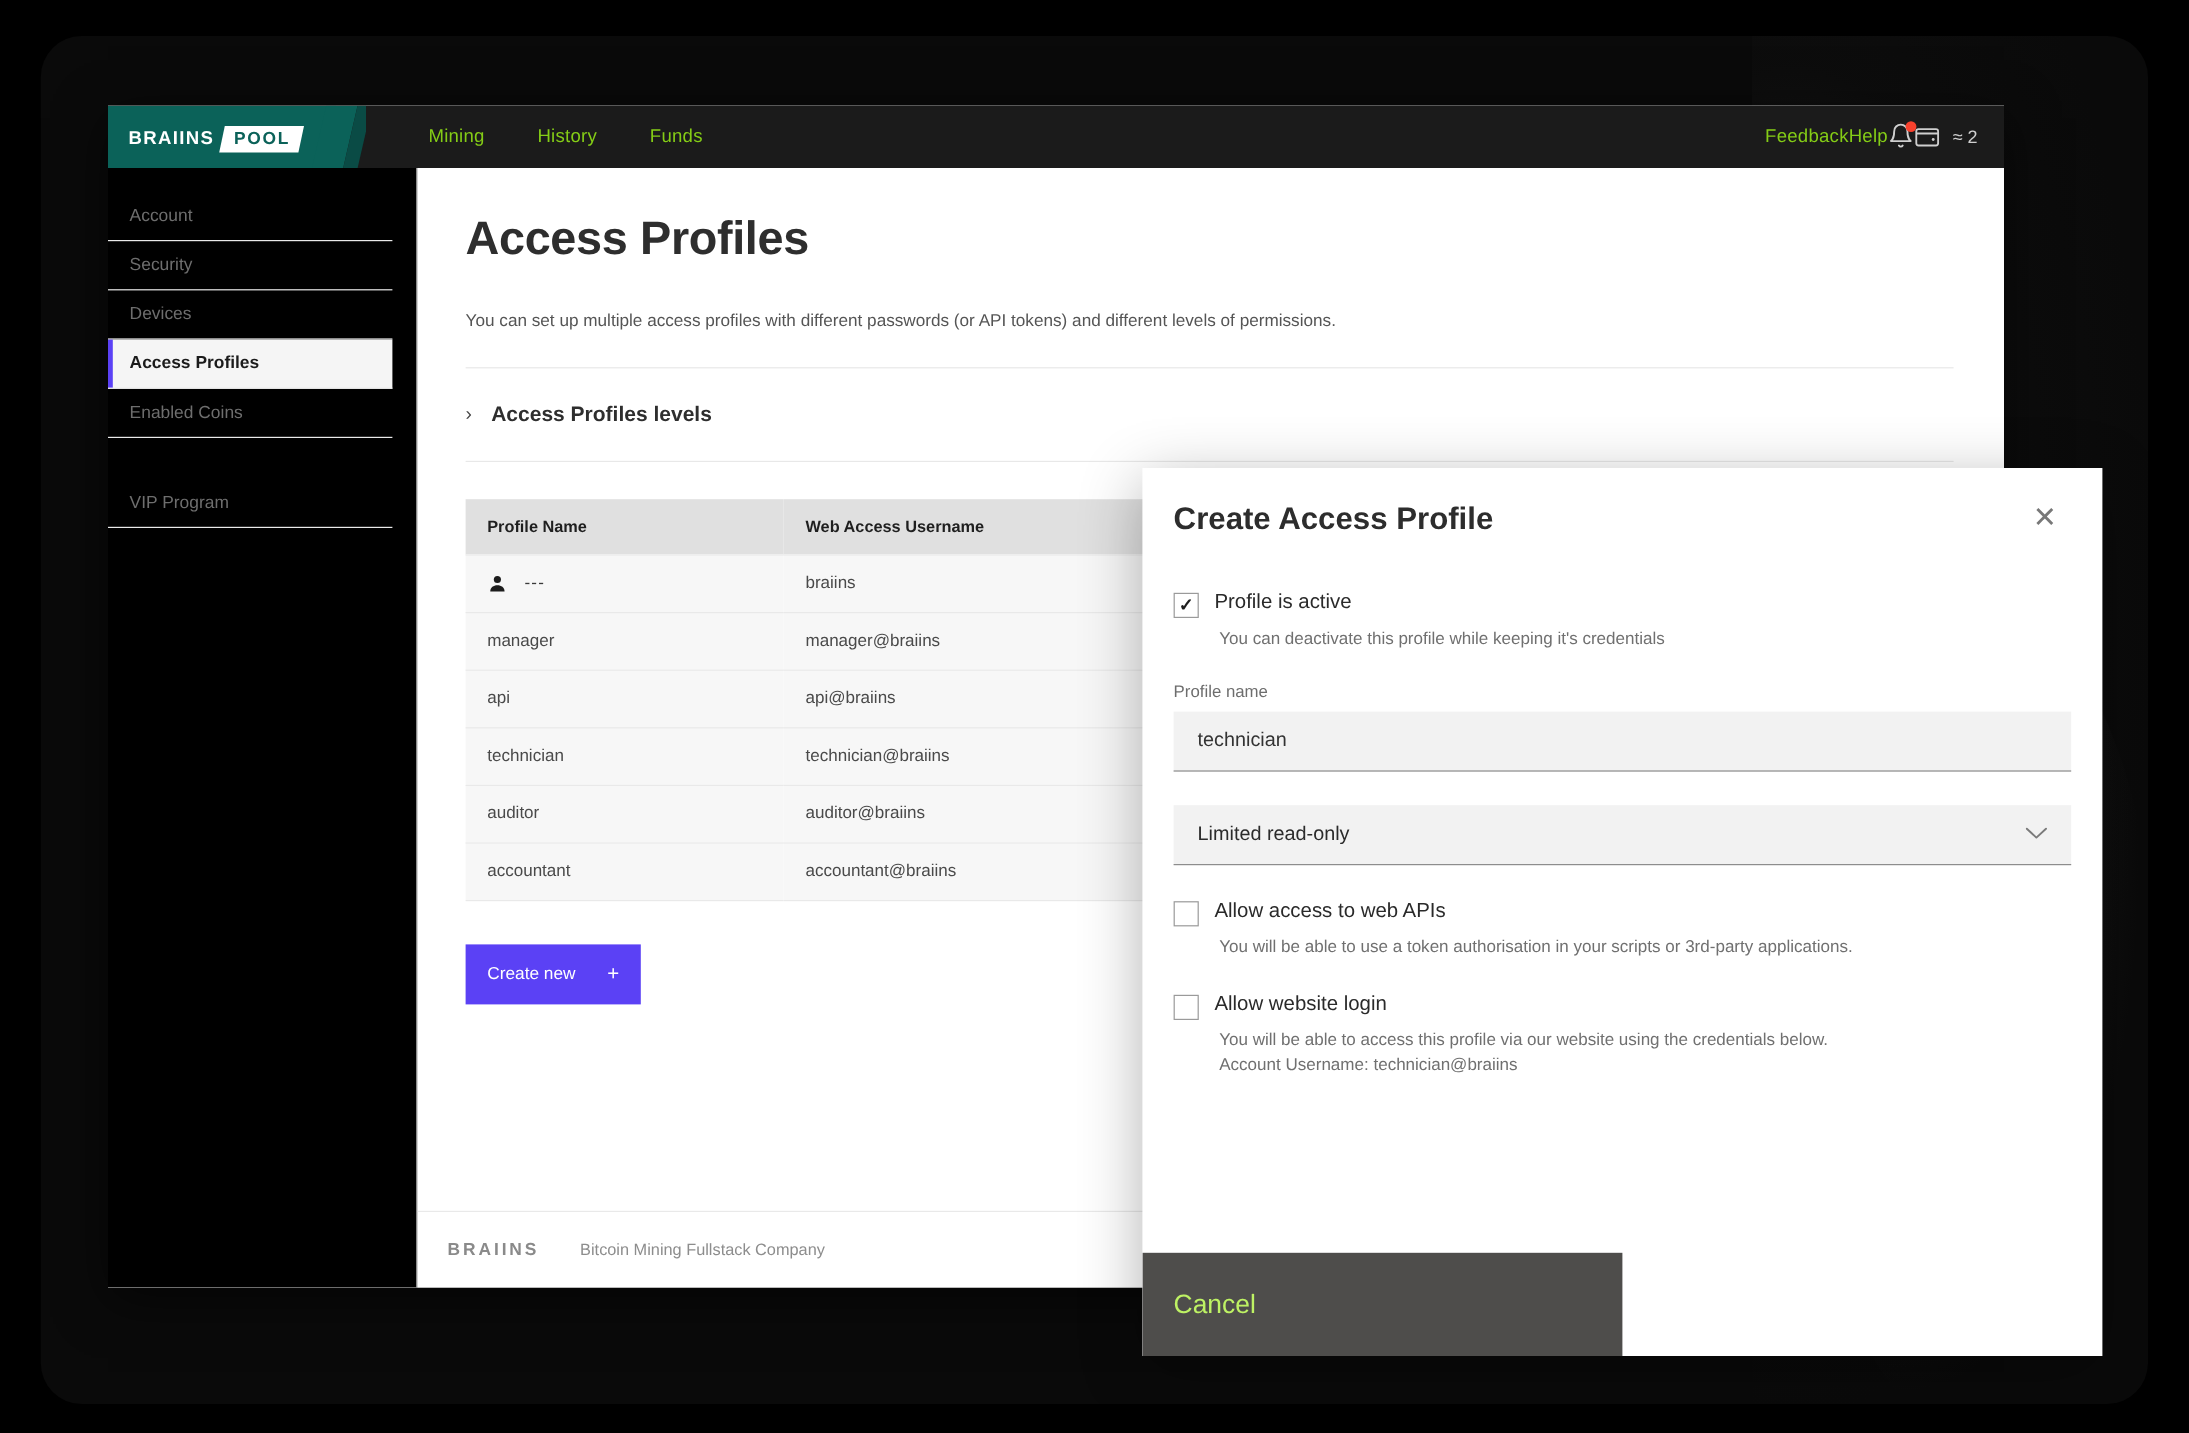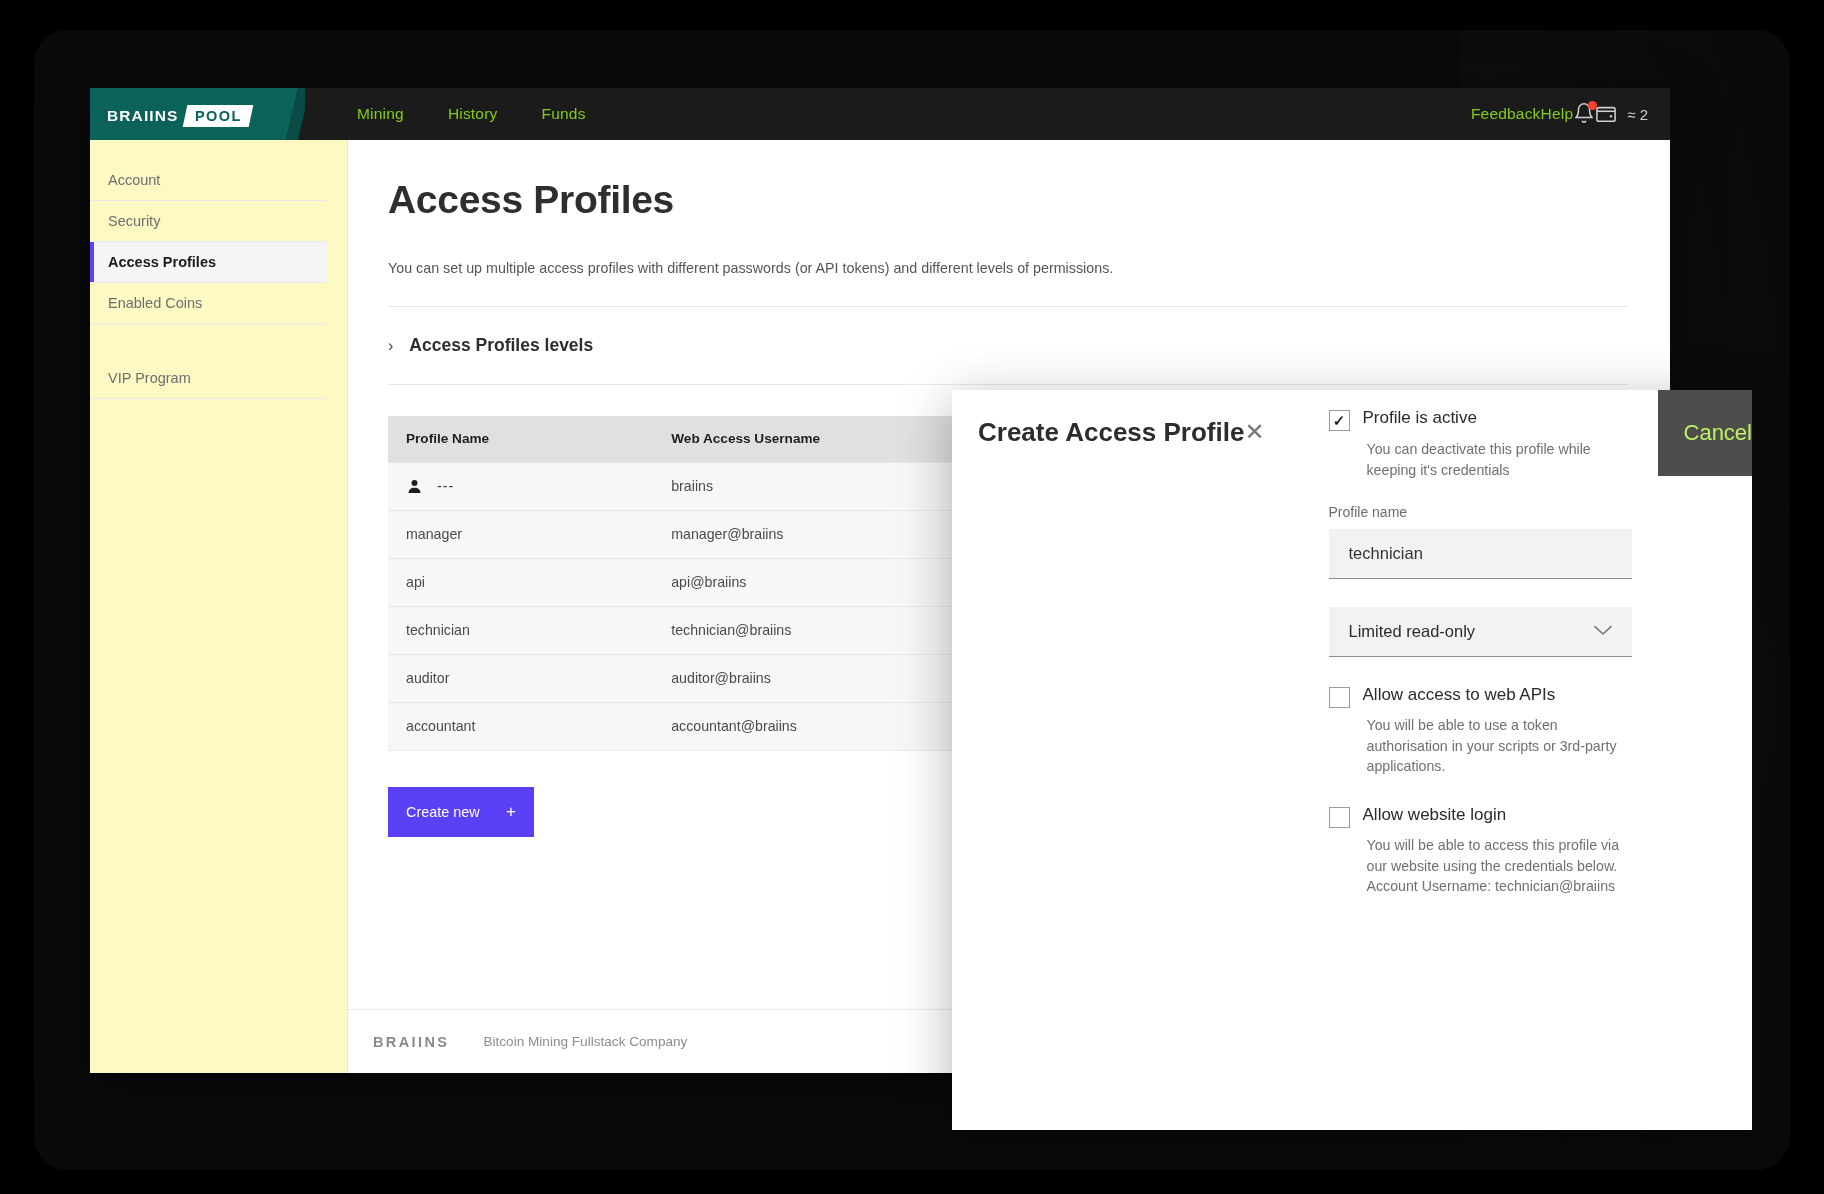--- a/index.html
+++ b/index.html
@@ -127,21 +127,21 @@
   }
   .wallet-wrap { display: flex; align-items: center; gap: 10px; cursor: pointer; }
   .wallet-amt { color: #cfcfcf; font-size: 15px; }
 
   
   #body-area { display: flex; height: 933px; }
 
   
   #sidebar {
     width: 258px; flex: 0 0 258px;
-    background: #fef9c3;
+    background: #000000;
     border-right: 1px solid #e6e6e6;
     padding-top: 20px;
   }
   .side-item {
     position: relative;
     height: 41px;
     display: flex; align-items: center;
     padding-left: 18px;
     margin: 0 20px 0 0;
     border-bottom: 1px solid #eaeaea;
@@ -270,21 +270,21 @@
   }
   .footer-tag { font-size: 13.6px; color: #8d8d8d; }
 
   
   #modal {
     position: absolute;
     left: 952px; top: 390px;
     width: 800px; height: 740px;
     background: #ffffff;
     box-shadow: 0 12px 50px rgba(0,0,0,0.30);
-    display: flex; flex-direction: row;
+    display: flex; flex-direction: column;
     overflow: hidden;
   }
   #modal-header {
     height: 84px;
     display: flex; align-items: center;
     padding: 0 38px 0 26px;
   }
   #modal-title {
     font-size: 26px; font-weight: bold; color: #2d2d2d;
   }
@@ -423,20 +423,21 @@
           <span class="wallet-amt">≈ 2</span>
         </span>
       </div>
     </div>
 
     <div id="body-area">
 
       <div id="sidebar">
         <div class="side-item">Account</div>
         <div class="side-item">Security</div>
+        <div class="side-item">Devices</div>
         <div class="side-item active">Access Profiles</div>
         <div class="side-item">Enabled Coins</div>
         <div class="side-gap"></div>
         <div class="side-item">VIP Program</div>
       </div>
 
       <div id="main">
         <div id="page-title">Access Profiles</div>
         <div id="page-desc">You can set up multiple access profiles with different passwords (or API tokens) and different levels of permissions.</div>
         <div class="hr"></div>

